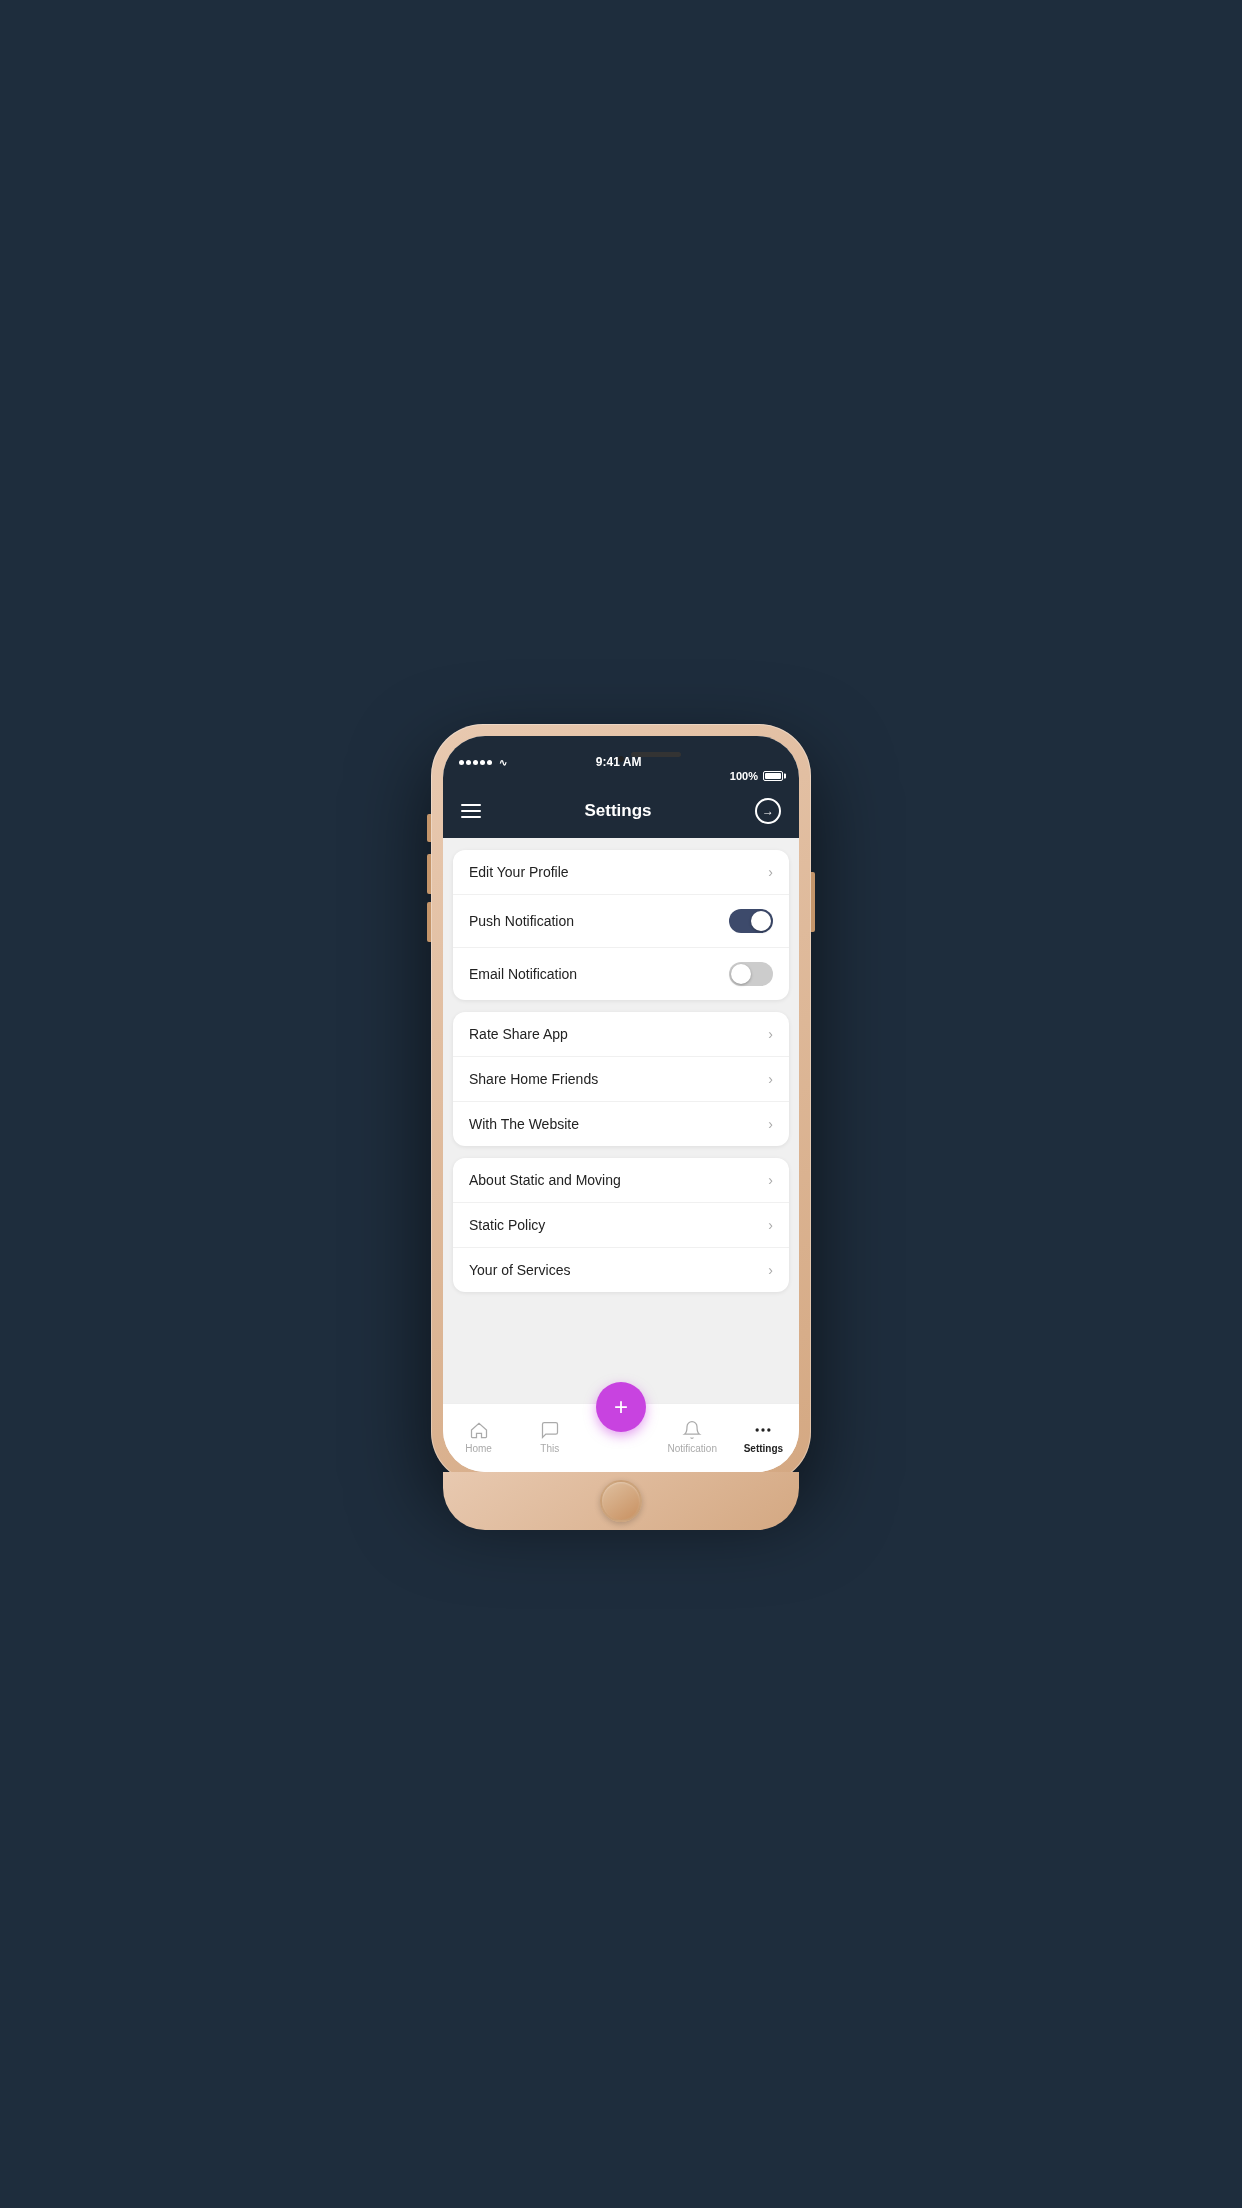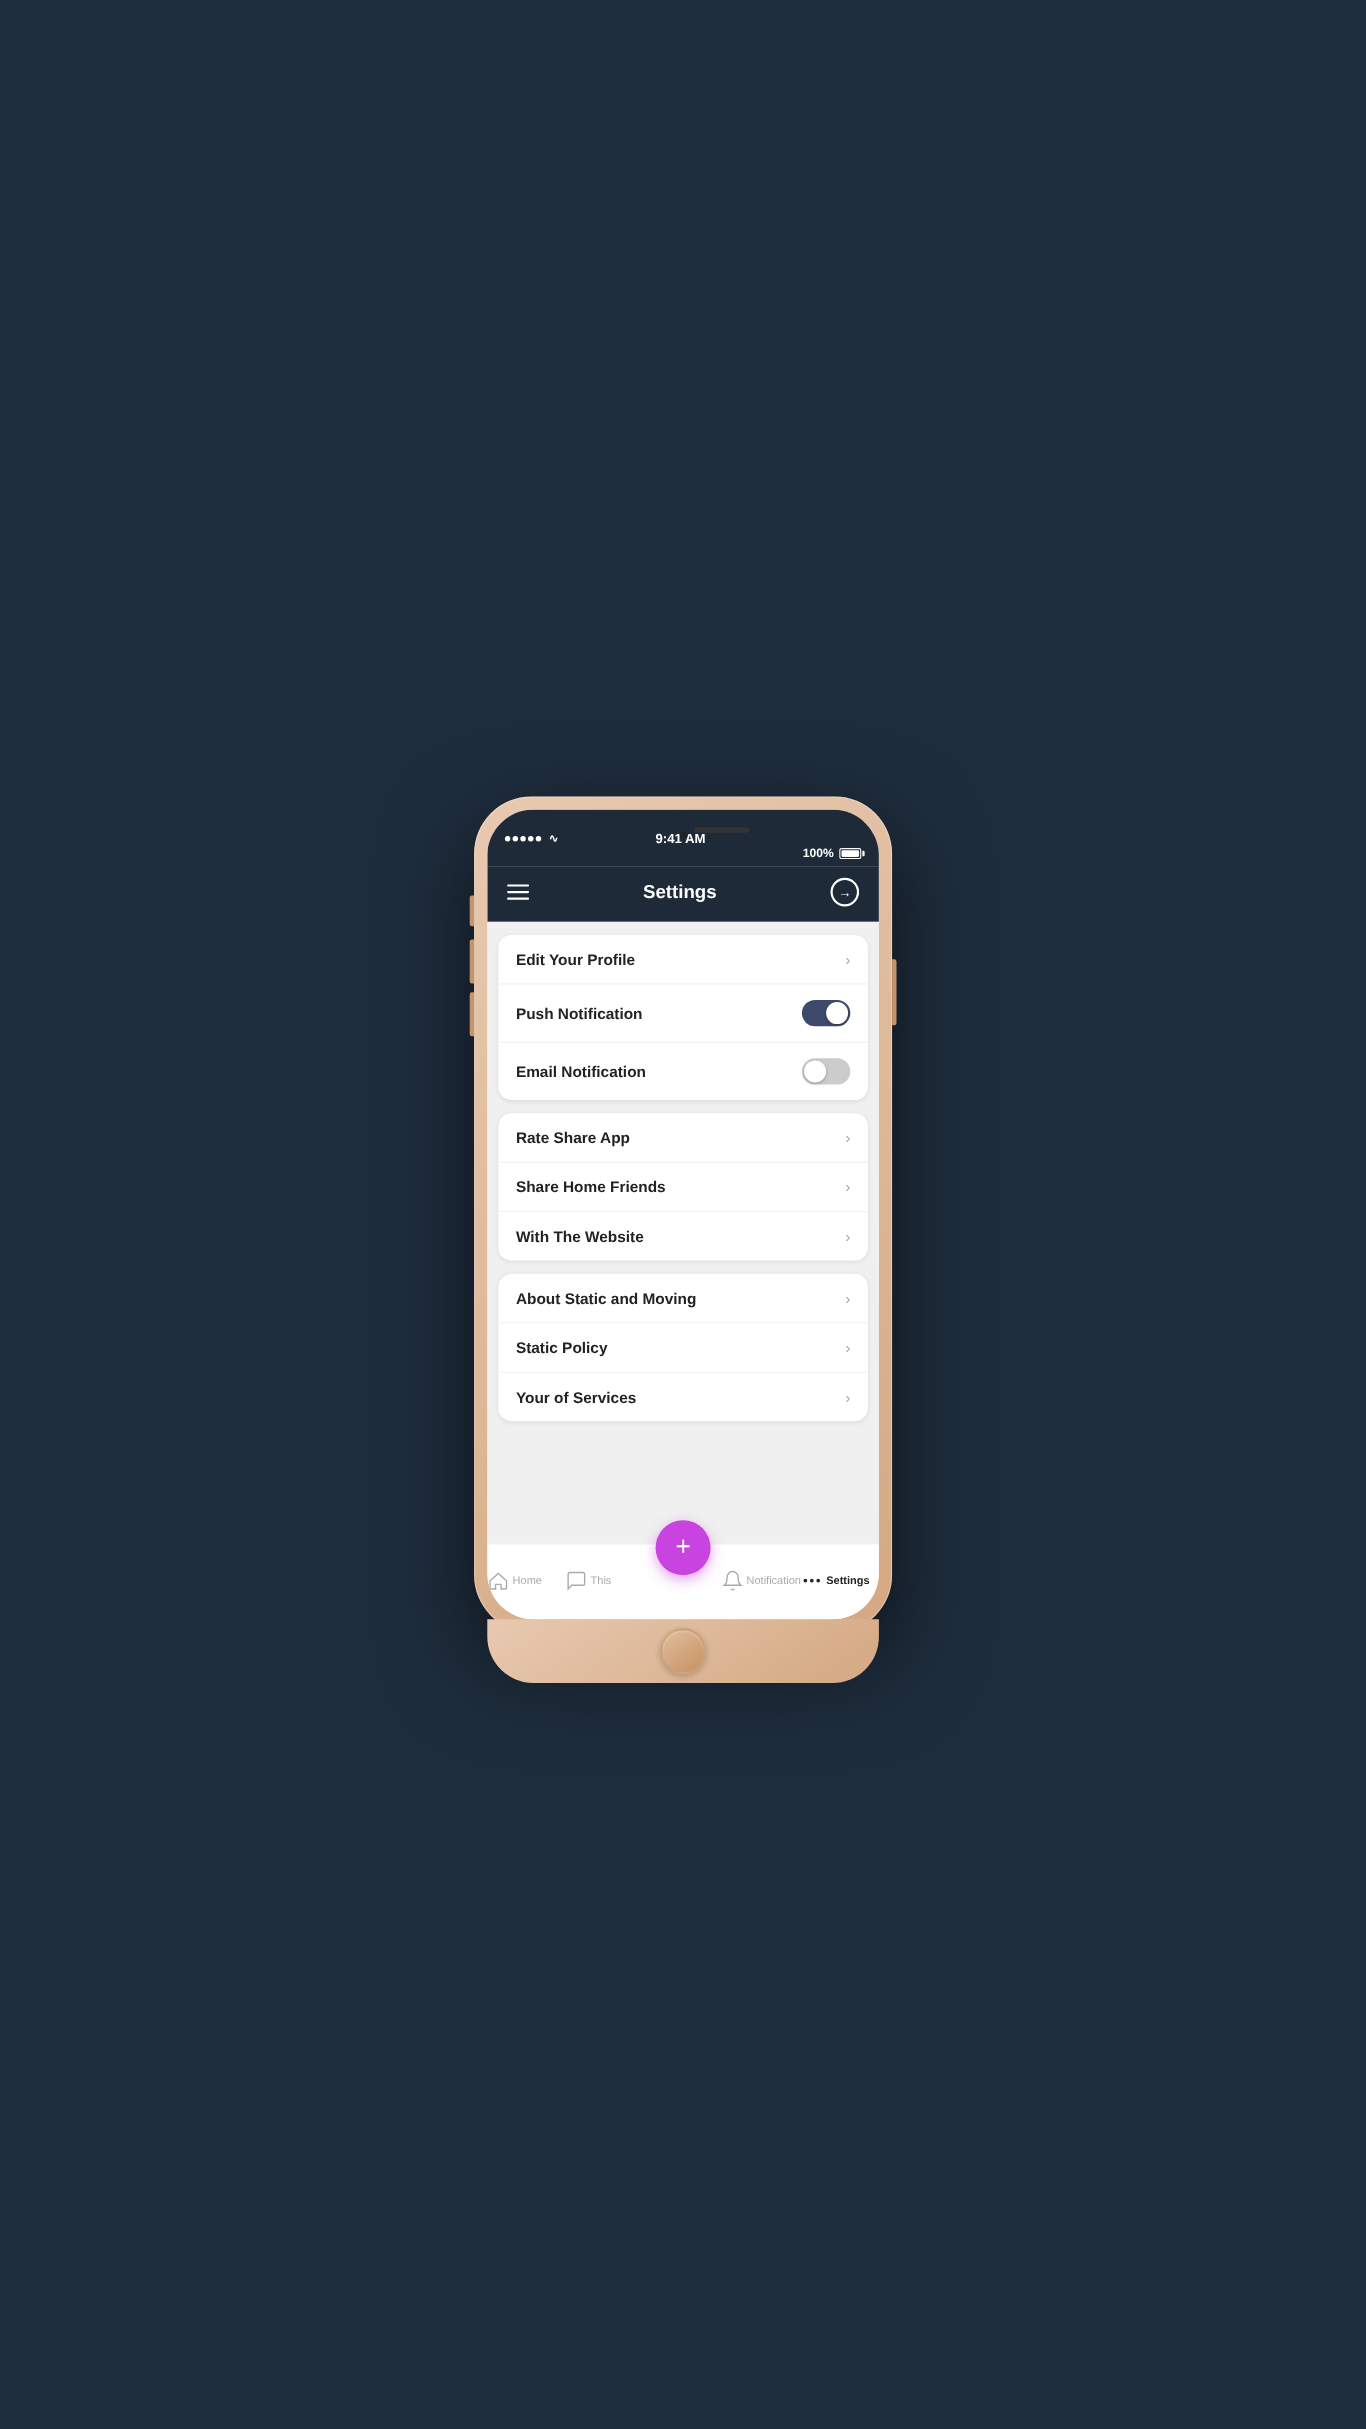--- a/index.html
+++ b/index.html
@@ -252,21 +252,21 @@
       cursor: pointer;
     }
 
     .settings-row:last-child {
       border-bottom: none;
     }
 
     .settings-row-label {
       font-size: 14px;
       color: #222;
-      font-weight: 700;
+      font-weight: 400;
       text-align: center;
     }
 
     .row-right {
       display: flex;
       align-items: center;
       gap: 8px;
     }
 
     .chevron {
@@ -317,21 +317,21 @@
       justify-content: space-around;
       align-items: center;
       padding: 8px 0 10px;
       flex-shrink: 0;
       border-top: 1px solid #eee;
       position: relative;
     }
 
     .nav-item {
       display: flex;
-      flex-direction: row;
+      flex-direction: column;
       align-items: center;
       gap: 3px;
       cursor: pointer;
       flex: 1;
     }
 
     .nav-label {
       font-size: 10px;
       color: #aaa;
     }

